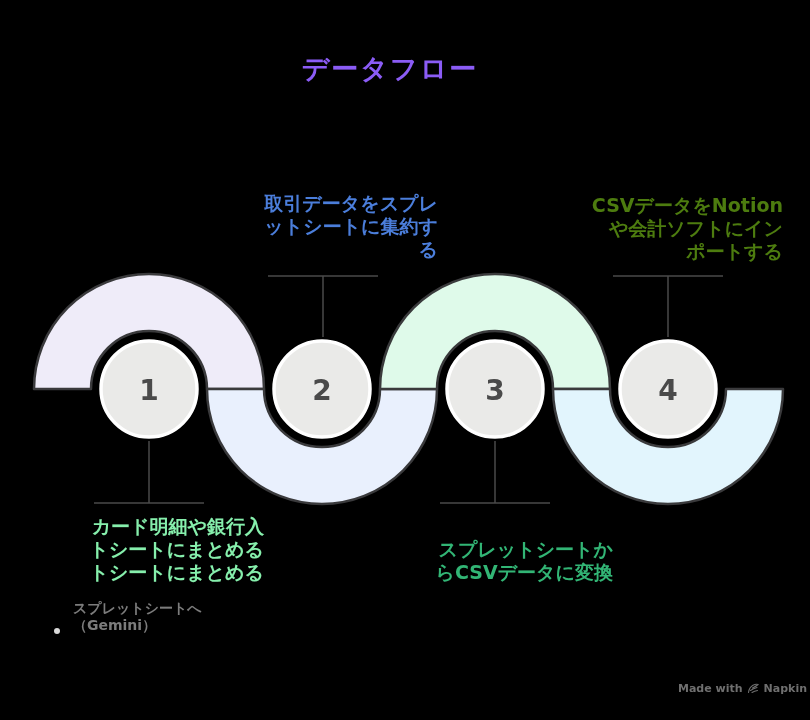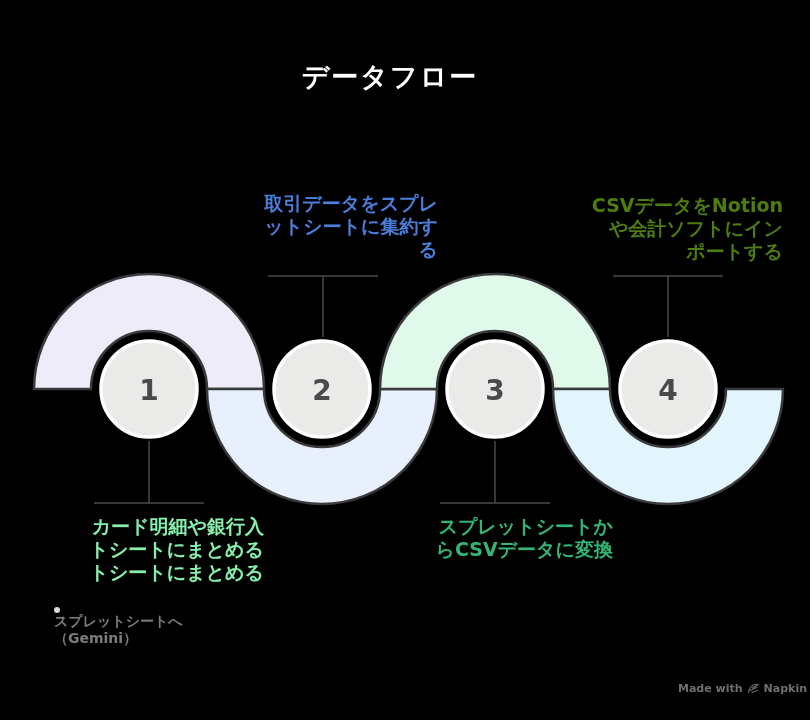--- a/index.html
+++ b/index.html
@@ -27,28 +27,27 @@
     text-align: right;
     font-size: 19px;
     font-weight: bold;
     line-height: 23px;
   }
   .step-label .line { display: block; }
 
   .label-step2 { left: 208px; top: 192px; }
   .label-step4 { left: 553px; top: 194px; }
   .label-step1 { left: 34px;  top: 515px; }
-  .label-step3 { left: 383px; top: 515px; }
+  .label-step3 { left: 383px; top: 538px; }
 
   .bullet-item {
     position: absolute;
     left: 54px; top: 600px;
     display: flex;
-    align-items: flex-start;
-    flex-direction: column;
+    align-items: flex-end;
   }
   .bullet-dot {
     width: 6px; height: 6px;
     border-radius: 50%;
     background: #D9D9D9;
     margin: 7px 13px 0 0;
     flex: 0 0 auto;
   }
   .bullet-text {
     font-size: 14px;
@@ -65,21 +64,21 @@
     font-size: 11px;
     font-weight: bold;
   }
   .footer .napkin-icon { display: inline-block; }
 </style>
 </head>
 <body>
 
 <div class="stage" style="background-color: rgb(0, 0, 0);">
 
-  <div class="title" style="color: #ffffff; margin-top: 8px;">データフロー</div>
+  <div class="title" style="color: #8b5cf6;">データフロー</div>
 
   <svg class="snake-svg" width="810" height="720" viewBox="0 0 810 720">
 
     <path d="M 34 389 A 115 115 0 0 1 264 389 L 207 389 A 58 58 0 0 0 91 389 Z" stroke-width="2.5" stroke-linejoin="round" fill="#EFECF9" stroke="#3A3A3C"></path>
     <path d="M 207 389 A 115 115 0 0 0 437 389 L 380 389 A 58 58 0 0 1 264 389 Z" stroke-width="2.5" stroke-linejoin="round" fill="#E9F0FD" stroke="#3A3A3C"></path>
     <path d="M 380 389 A 115 115 0 0 1 610 389 L 553 389 A 58 58 0 0 0 437 389 Z" stroke-width="2.5" stroke-linejoin="round" fill="#DFFAEA" stroke="#3A3A3C"></path>
     <path d="M 553 389 A 115 115 0 0 0 783 389 L 726 389 A 58 58 0 0 1 610 389 Z" stroke-width="2.5" stroke-linejoin="round" fill="#E2F5FD" stroke="#3A3A3C"></path>
 
     <path d="M 149 441 V 503 M 94 503 H 204" fill="none" stroke-width="1.5" stroke="#4A4A4A"></path>
     <path d="M 268 276 H 378 M 323 276 V 337" fill="none" stroke-width="1.5" stroke="#4A4A4A"></path>

